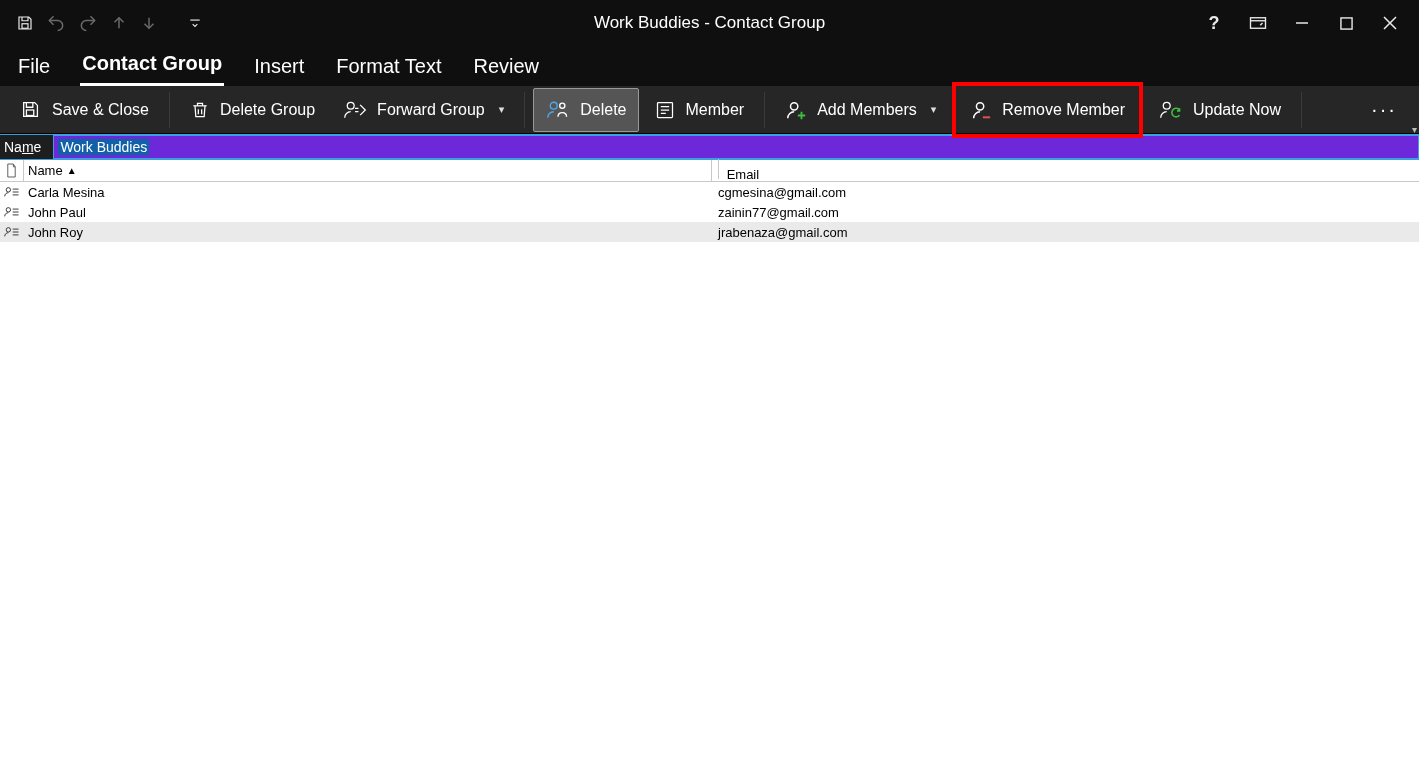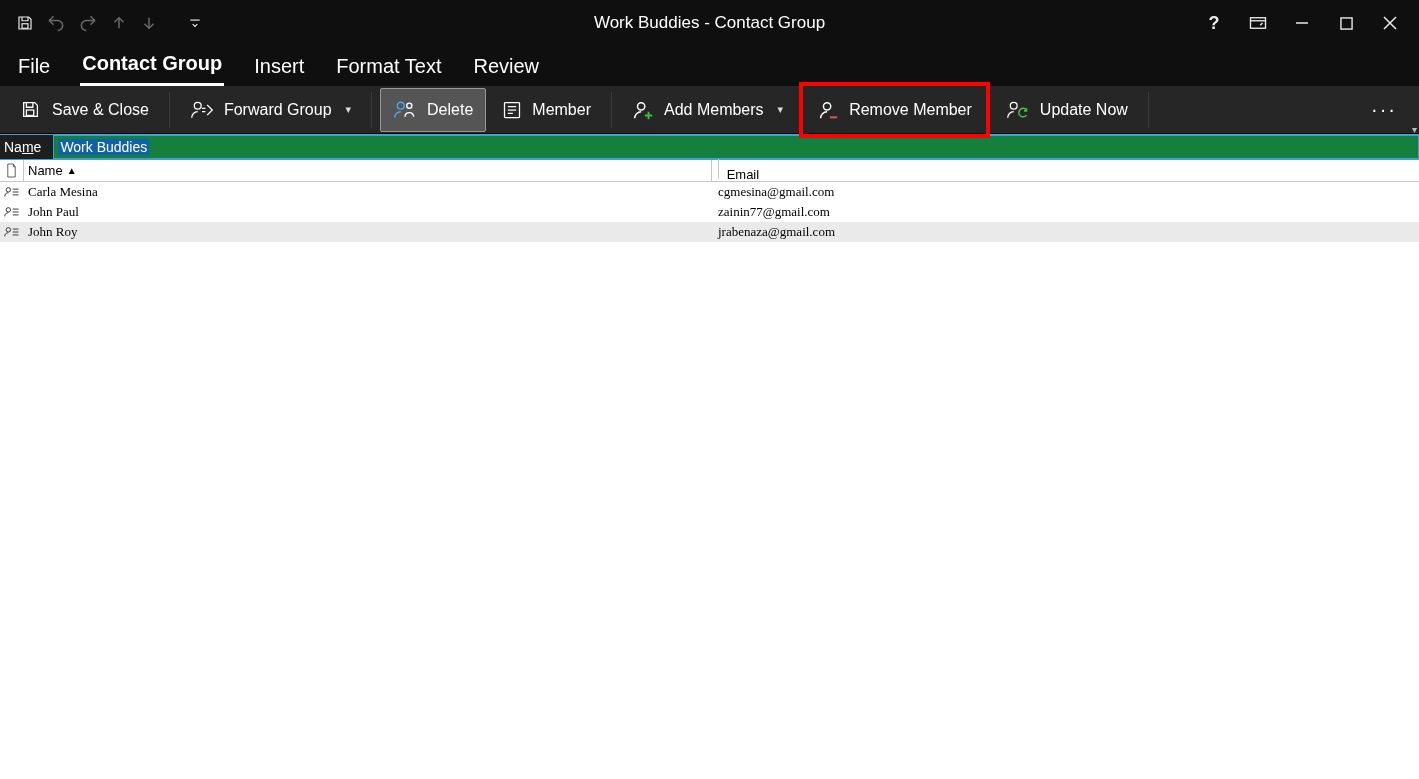--- a/index.html
+++ b/index.html
@@ -130,21 +130,21 @@
   .name-label {
     padding: 0 12px 0 4px;
     font-size: 14px;
     color: #fff;
   }
   .name-label .ul { text-decoration: underline; }
   .name-input-wrap {
     flex: 1;
     height: 24px;
     border: 1px solid #3aa0df;
-    background: #15803d;
+    background: #6d28d9;
     display:flex; align-items:center;
     padding-left: 4px;
   }
   .name-input-text {
     background: #1161a8;
     color: #fff;
     padding: 0 2px;
     font-size: 14px;
   }
   
@@ -161,21 +161,20 @@
   .col-name { width: 688px; padding-left: 4px; border-right:1px solid #c8c8c8; height:100%; display:flex; align-items:center; gap:4px;}
   .col-email { flex:1; padding-left: 6px; }
   .sort-arrow { font-size:10px; }
   
   .list-body { background:#fff; color:#000; }
   .row {
     height: 20px;
     display: flex;
     align-items: center;
     font-size: 13px;
-    font-family: Liberation Serif, serif;
   }
   .row.sel { background: #eaeaea; }
   .row .ricon { width: 24px; display:flex; justify-content:center; }
   .row .rname { width: 688px; padding-left:4px; }
   .row .remail { flex:1; padding-left:6px; }
   
   svg { display:block; }
 </style>
 </head>
 <body>
@@ -261,20 +260,31 @@
     <span>
       <svg width="22" height="22" viewBox="0 0 24 24" fill="none" stroke="#fff" stroke-width="1.4">
         <path d="M4 4h12l3 3v12H4z"></path>
           <path d="M7 4v5h7V4"></path>
           <rect x="7" y="12" width="8" height="6"></rect>
       </svg>
     </span>
     <span>Save &amp; Close</span>
   </div>
   <div class="rbn-sep"></div>
+  <div class="rbn-btn">
+    <span>
+      <svg width="20" height="22" viewBox="0 0 24 24" fill="none" stroke="#fff" stroke-width="1.5">
+        <path d="M4 7h16"></path>
+          <path d="M9 7V4h6v3"></path>
+          <path d="M6 7l1 13h10l1-13"></path>
+          <path d="M10 11v6M14 11v6"></path>
+      </svg>
+    </span>
+    <span>Delete Group</span>
+  </div>
   <div class="rbn-btn">
     <span>
       <svg width="24" height="22" viewBox="0 0 28 24" fill="none" stroke="#fff" stroke-width="1.5">
         <circle cx="9" cy="7" r="4"></circle>
           <path d="M2 21c0-4 3-7 7-7"></path>
           <path d="M14 10h4M14 14h4"></path>
           <path d="M20 6l6 6-6 6"></path>
       </svg>
     </span>
     <span>Forward Group</span>

